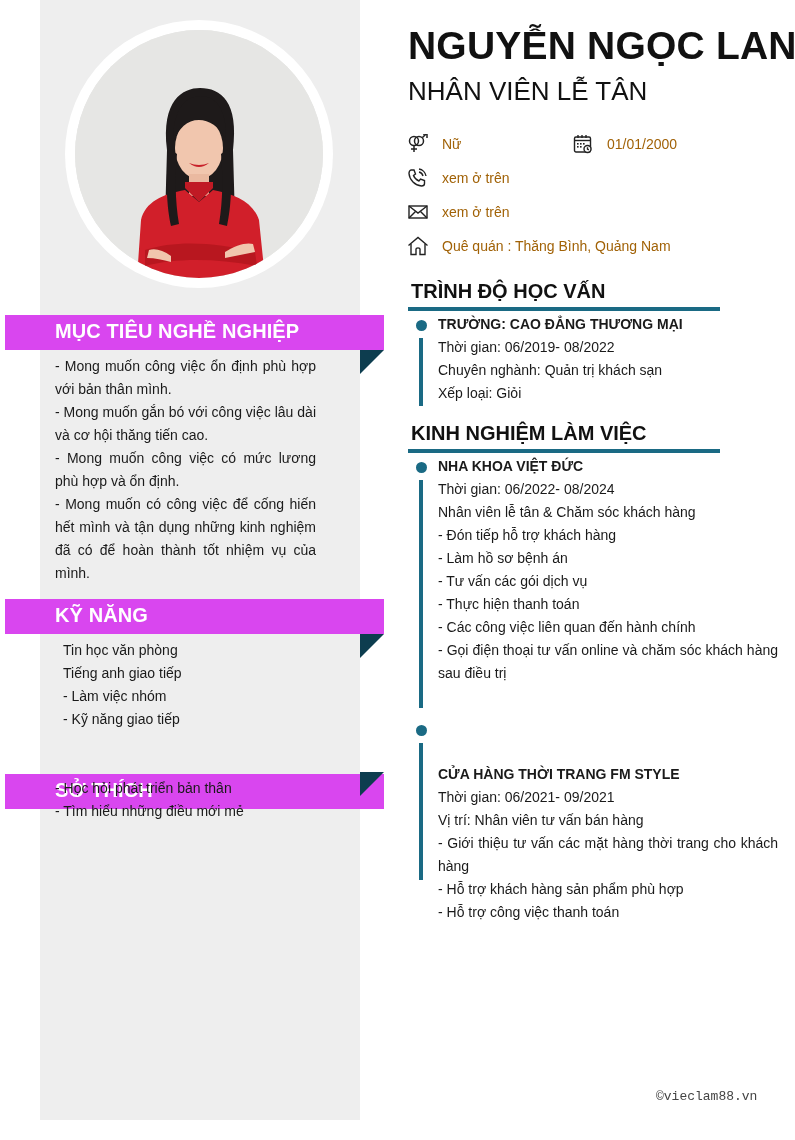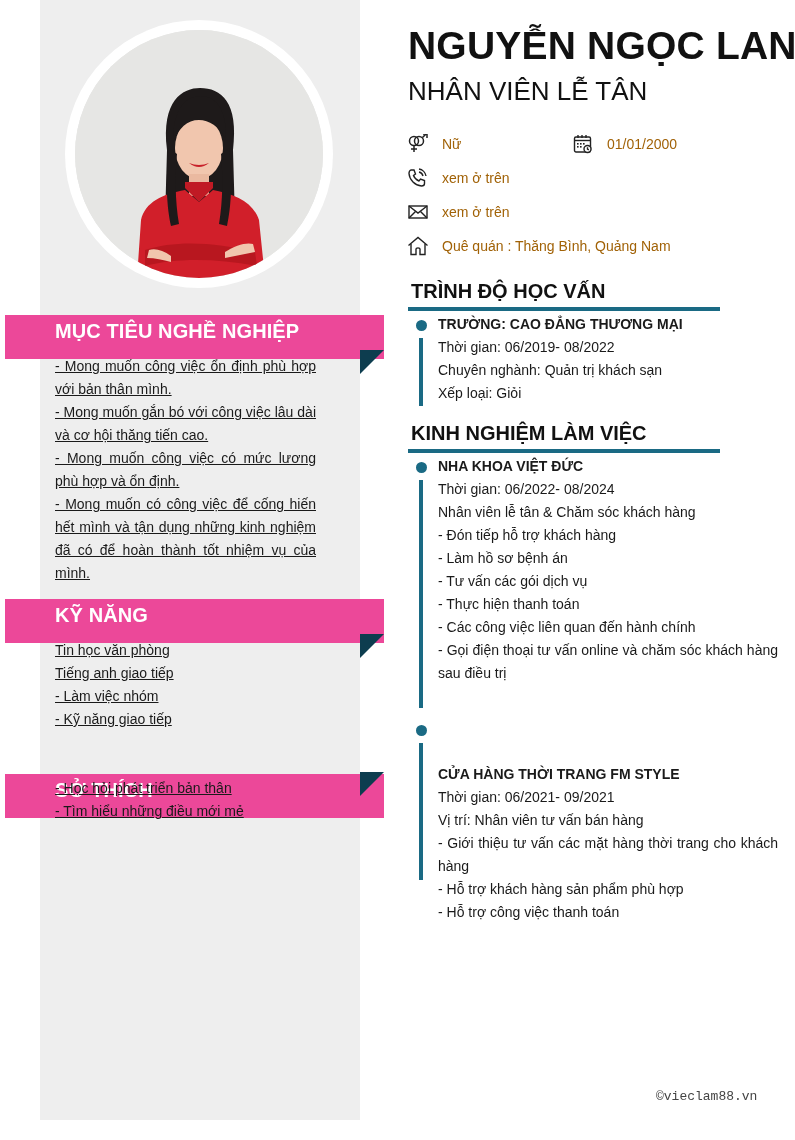--- a/index.html
+++ b/index.html
@@ -5,28 +5,28 @@
   * { box-sizing: border-box; margin: 0; padding: 0; }
   html, body { width: 795px; height: 1140px; background: #ffffff; overflow: hidden; }
   body { position: relative; font-family: "Liberation Sans", "DejaVu Sans", sans-serif; color: #1a1a1a; }
 
   .sidebar-bg { position: absolute; left: 40px; top: 0; width: 320px; height: 1120px; background: #eeeeee; }
 
   .photo-ring { position: absolute; left: 65px; top: 20px; width: 268px; height: 268px; border-radius: 50%; background: #ffffff; }
   .photo { position: absolute; left: 75px; top: 30px; width: 248px; height: 248px; border-radius: 50%; overflow: hidden; background: #e6e6e4; }
   .photo svg { width: 100%; height: 100%; display: block; }
 
-  .ribbon { position: absolute; left: 5px; width: 379px; height: 44px; background: #ec4899; color: #ffffff; }
+  .ribbon { position: absolute; left: 5px; width: 379px; height: 35px; background: #d946ef; color: #ffffff; }
   .ribbon .ribbon-title { position: absolute; left: 50px; top: 5px; font-size: 20px; font-weight: bold; letter-spacing: 0.1px; }
   .fold { position: absolute; left: 360px; width: 24px; height: 24px; }
   .fold svg { display: block; }
 
   .side-text { position: absolute; left: 55px; width: 261px; font-size: 14px; line-height: 23px; color: #1a1a1a; }
   .side-text.justify p { text-align: justify; text-align-last: left; }
-  .side-text p { margin: 0; text-decoration: underline; }
+  .side-text p { margin: 0; }
 
   .name { position: absolute; left: 408px; top: 24px; font-size: 39px; font-weight: bold; color: #111; letter-spacing: 0.2px; white-space: nowrap; }
   .role { position: absolute; left: 408px; top: 76px; font-size: 26px; color: #111; white-space: nowrap; }
 
   .info-row { position: absolute; display: flex; align-items: center; font-size: 14px; color: #a16207; }
   .info-row .ico { width: 22px; height: 20px; margin-right: 13px; display: inline-flex; align-items: center; justify-content: center; }
   .info-row .ico svg { display: block; }
 
   .sec-title { position: absolute; left: 411px; font-size: 20px; font-weight: bold; color: #111; white-space: nowrap; }
   .sec-rule { position: absolute; left: 408px; width: 312px; height: 4px; background: #1a6a84; }
@@ -91,21 +91,21 @@
 </div>
 
 <div class="ribbon" style="top:599px;">
   <span class="ribbon-title">KỸ NĂNG</span>
 </div>
 <div class="fold" style="top:634px;">
   <svg width="24" height="24" viewBox="0 0 24 24">
       <polygon points="0,0 24,0 0,24" fill="#0d3d4f"></polygon>
     </svg>
 </div>
-<div class="side-text" style="top:639px;">
+<div class="side-text" style="top:639px;margin-left:8px;">
   <p>Tin học văn phòng</p>
   <p>Tiếng anh giao tiếp</p>
   <p>- Làm việc nhóm</p>
   <p>- Kỹ năng giao tiếp</p>
 </div>
 
 <div class="ribbon" style="top:774px;">
   <span class="ribbon-title">SỞ THÍCH</span>
 </div>
 <div class="fold" style="top:772px;">

